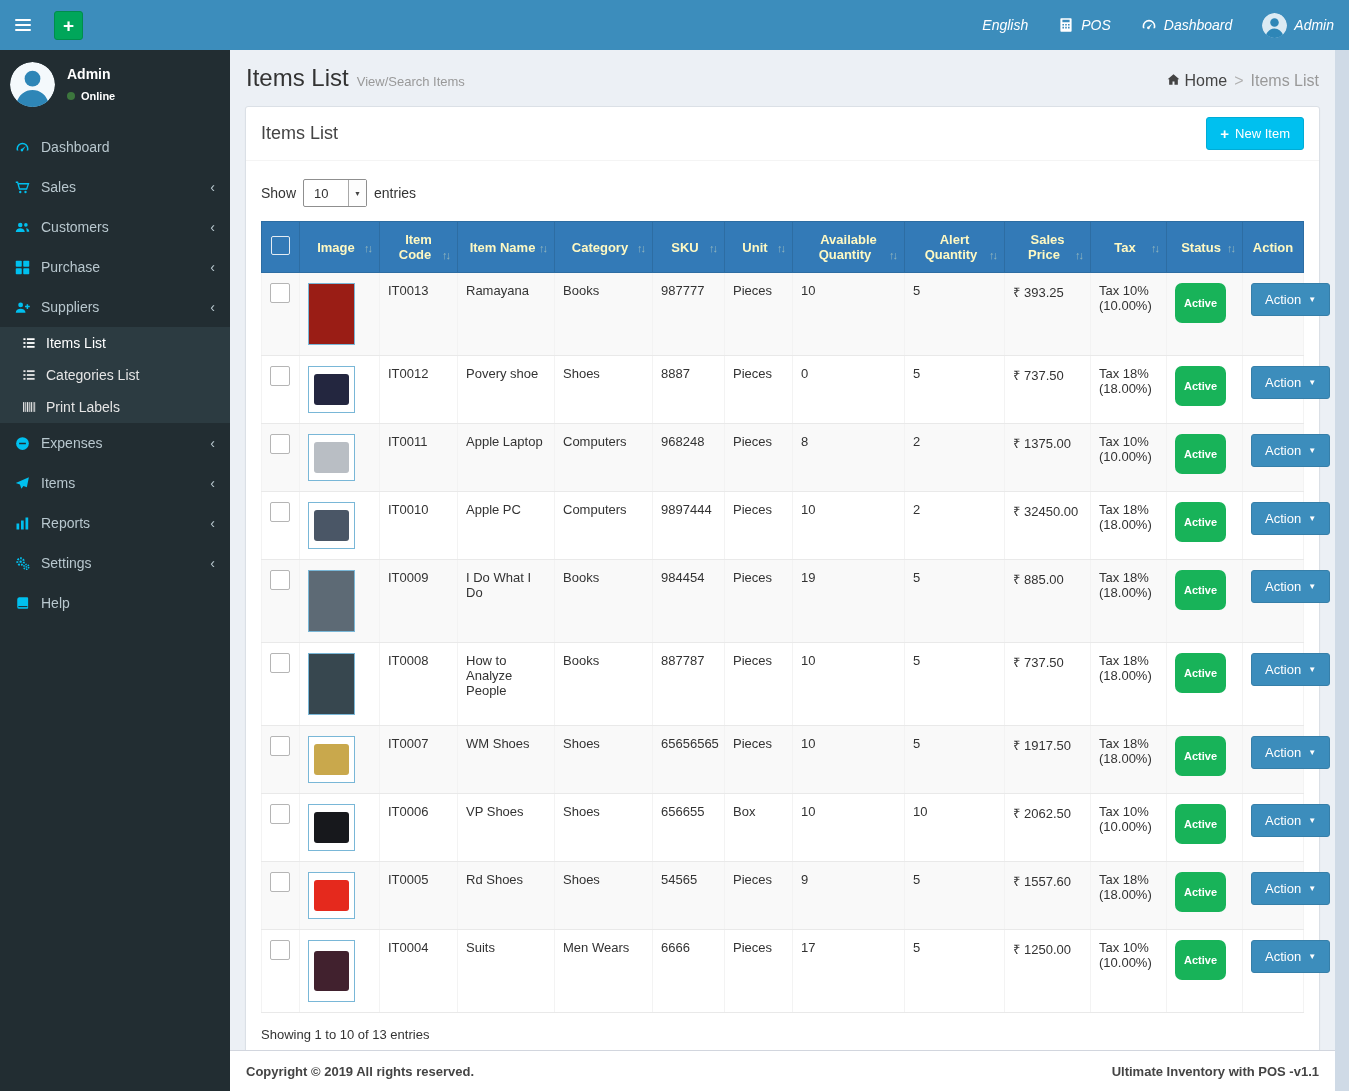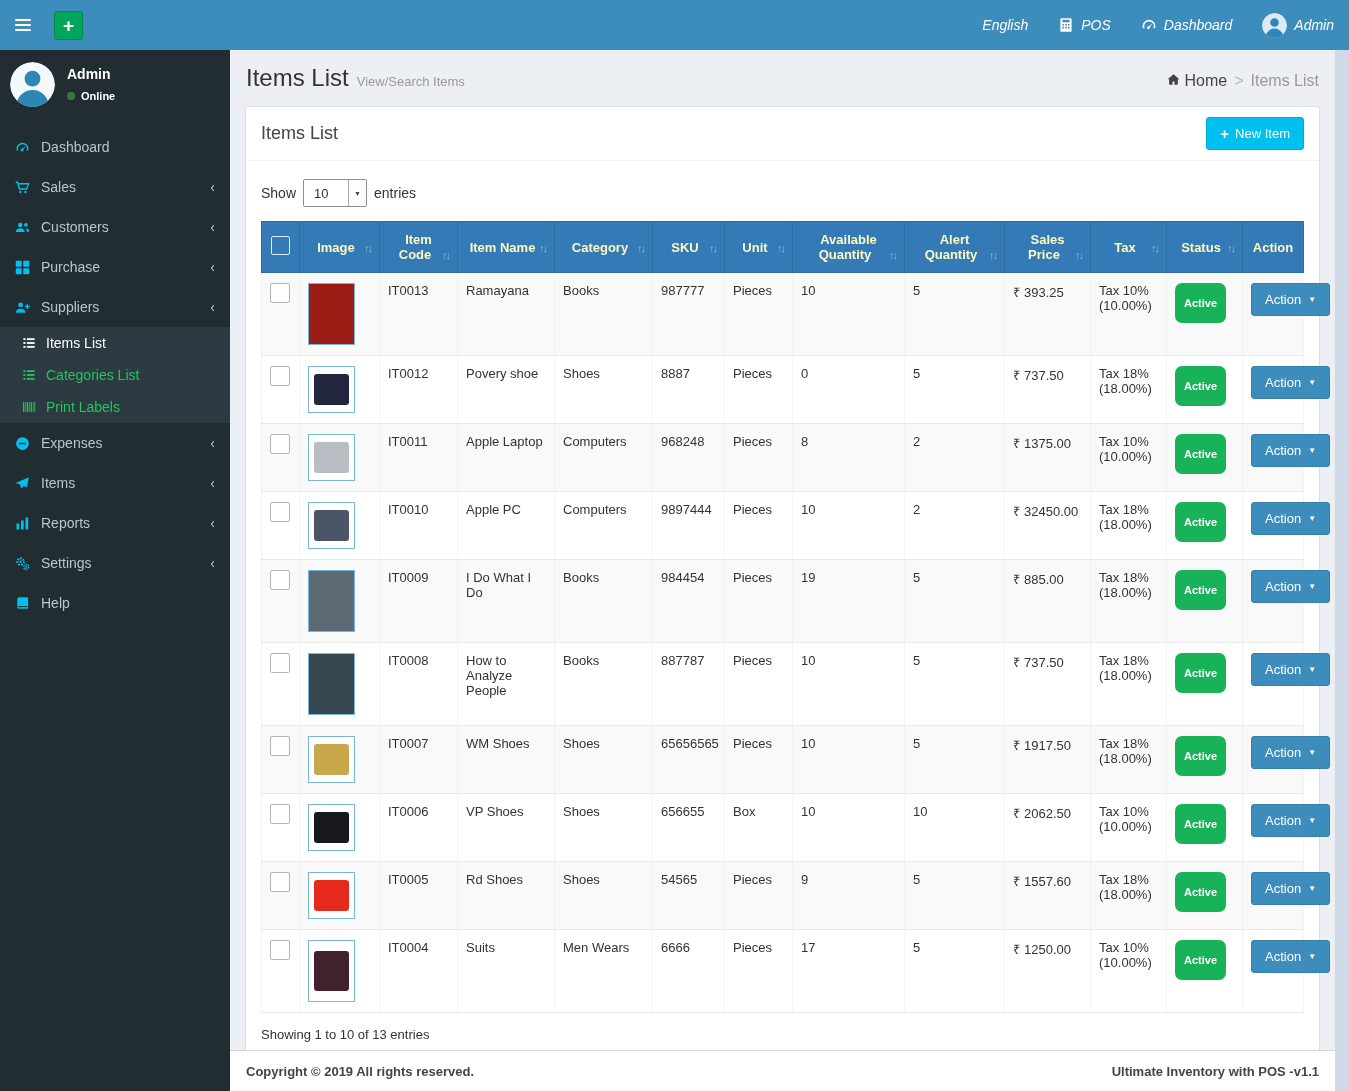--- a/index.html
+++ b/index.html
@@ -33,21 +33,21 @@
   .user-status { color:#fff; font-size:11px; font-weight:600; display:flex; align-items:center; gap:6px; margin-top:8px; cursor:pointer; }
   .status-dot { width:8px; height:8px; border-radius:50%; background:#3c763d; display:inline-block; }
   .menu { list-style:none; margin-top:8px; }
   .mi-row { display:flex; align-items:center; padding:12px 15px 12px 12px; border-left:3px solid transparent; color:#b8c7ce; font-size:14px; cursor:pointer; }
   .mi-icon { width:26px; color:#00c0ef; display:inline-flex; align-items:center; }
   .mi-icon svg { width:15px; height:15px; display:block; }
   .mi-chevron { margin-left:auto; font-size:14px; color:#b8c7ce; line-height:1; }
   .mi-chevron.down { transform:rotate(-90deg); }
   .menu-item.active > .mi-row { background:#1e282c; color:#fff; border-left-color:#00c0ef; }
   .submenu { list-style:none; background:#2c3b41; }
-  .submenu-item { display:flex; align-items:center; padding:8px 5px 8px 22px; color:#22c55e; font-size:14px; cursor:pointer; }
+  .submenu-item { display:flex; align-items:center; padding:8px 5px 8px 22px; color:#e5e5e5; font-size:14px; cursor:pointer; }
   .submenu-item .mi-icon { width:24px; color:inherit; }
   .submenu-item .mi-icon svg { width:14px; height:14px; }
   .submenu-item.active { color:#fff; }
 
   
   .scroll-strip { position:absolute; top:50px; right:0; width:14px; bottom:0; background:#cfdae6; }
   .content-wrapper { position:absolute; left:230px; top:50px; right:14px; bottom:41px; background:#ecf0f5; overflow:hidden; }
   .content-header { padding:14px 16px 4px; display:flex; align-items:baseline; }
   .page-title { font-size:24px; font-weight:400; color:#333; }
   .page-subtitle { font-size:13px; color:#999; margin-left:8px; }

